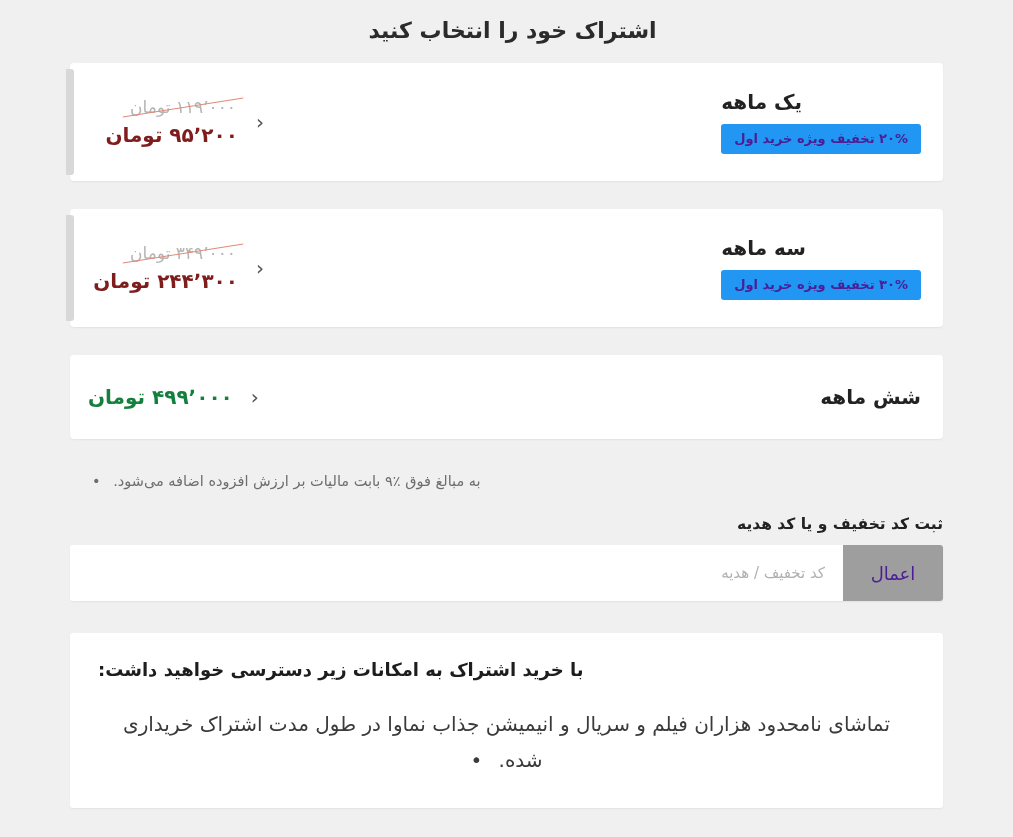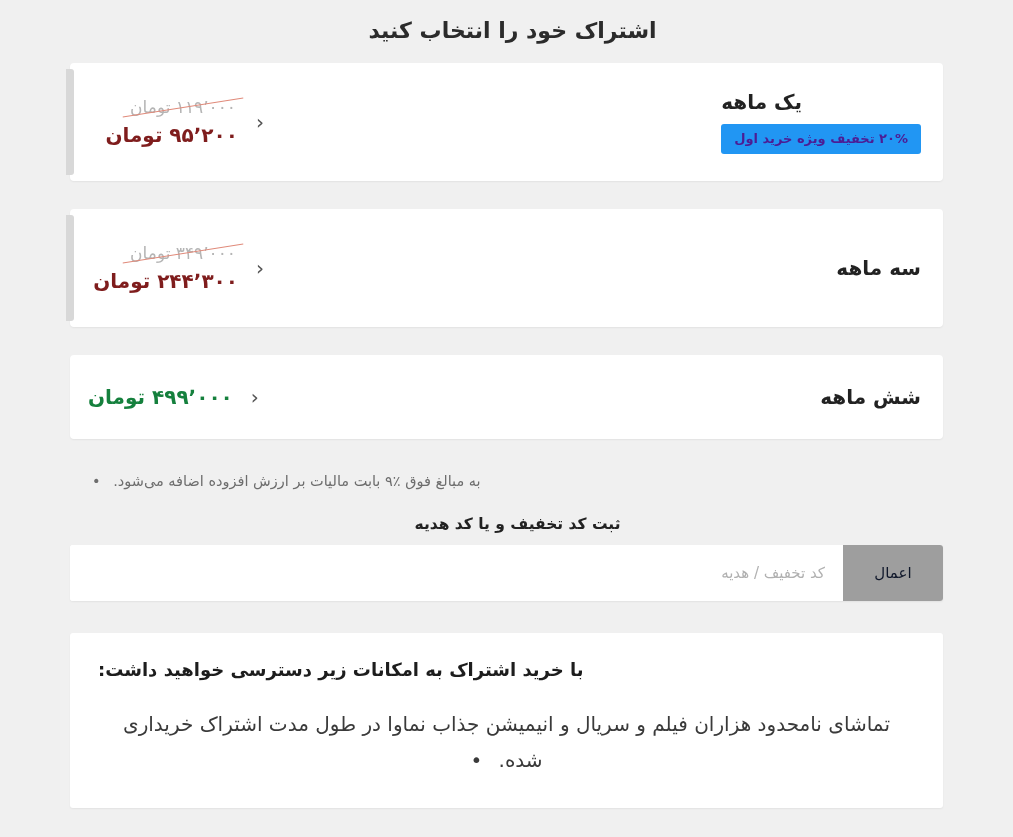--- a/index.html
+++ b/index.html
@@ -128,21 +128,21 @@
     font-size: 14.5px;
     padding: 6px 70px 0 92px;
     direction: rtl;
   }
   .tax-note .bullet {
     display: inline-block;
     margin-right: 8px;
     color: #6d6d6d;
   }
   .coupon-title {
-    text-align: center;
+    text-align: right;
     padding: 26px 70px 0 92px;
     font-size: 15.5px;
     font-weight: bold;
     color: #222;
     direction: rtl;
   }
   .coupon-row {
     margin: 12px 70px 0 70px;
     height: 56px;
     display: flex;
@@ -162,23 +162,23 @@
     padding: 0 18px;
     text-align: right;
     direction: rtl;
     background: #ffffff;
     font-family: "DejaVu Sans", "Liberation Sans", sans-serif;
   }
   .coupon-input::placeholder { color: #b0b0b0; }
   .coupon-apply {
     width: 100px;
     background: #9e9e9e;
-    color: #0f172a;
+    color: #4c1d95;
     border: none;
-    font-size: 15px;
+    font-size: 18px;
     font-family: "DejaVu Sans", "Liberation Sans", sans-serif;
     cursor: pointer;
   }
   .features {
     margin: 32px 70px 0 70px;
     background: #ffffff;
     border-radius: 3px;
     padding: 26px 28px 30px 28px;
     box-shadow: 0 1px 2px rgba(0,0,0,0.06);
     min-height: 150px;
@@ -232,20 +232,21 @@
             <span class="strike"></span>
           </div>
           <div class="price-new">۹۵٬۲۰۰ تومان</div>
         </div>
       </div>
     </div>
 
     <div class="plan-card">
       <div class="plan-right">
         <div class="plan-name">سه ماهه</div>
+        <div class="badge">۳۰% تخفیف ویژه خرید اول</div>
       </div>
       <div class="plan-left">
         <span class="chev">‹</span>
         <div class="prices">
           <div class="price-old">
             <span>۳۴۹٬۰۰۰ تومان</span>
             <span class="strike"></span>
           </div>
           <div class="price-new">۲۴۴٬۳۰۰ تومان</div>
         </div>

